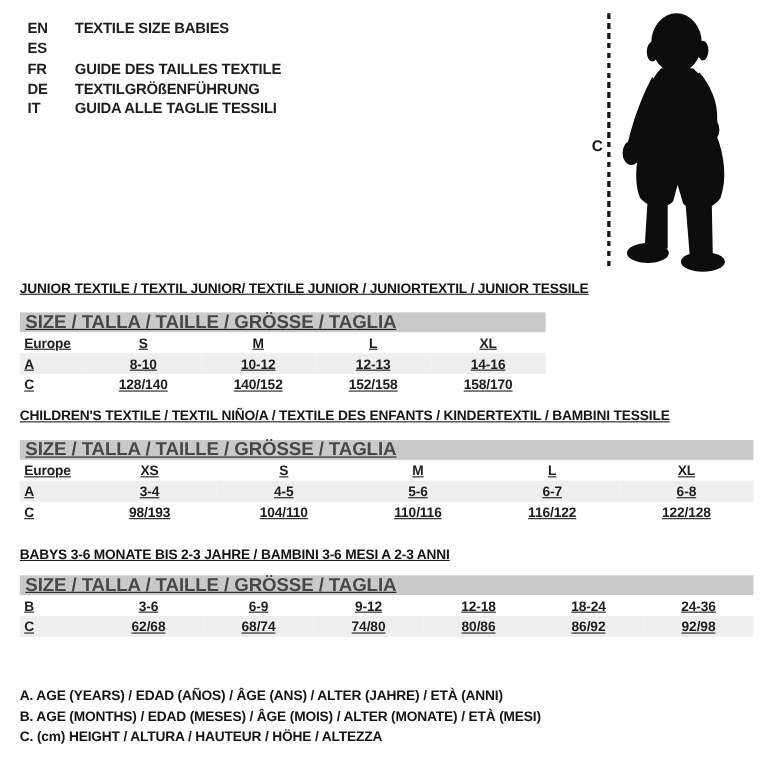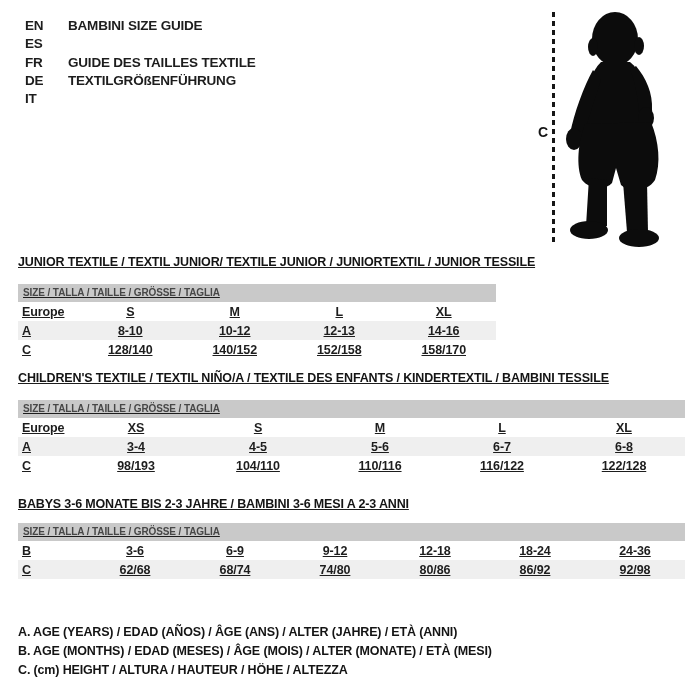--- a/index.html
+++ b/index.html
@@ -31,54 +31,55 @@
   .s1{top:253px;}
   .s2{top:369px;}
   .s3{top:495px;}
   .section-title{font-size:12.5px;line-height:19px;letter-spacing:-0.15px;white-space:nowrap;color:#141414;}
   .tbl{margin-top:12px;}
   .s3 .tbl{margin-top:9px;}
   .tbl.junior{width:478px;}
   .tbl.full{width:667px;}
   .bar{
     background:#c9c9c9;color:#474747;
-    font-size:10px;height:18px;line-height:18px;
+    font-size:17px;height:18px;line-height:18px;
     padding-left:5px;letter-spacing:-0.1px;box-sizing:border-box;
   }
   table{width:100%;border-collapse:collapse;table-layout:fixed;font-size:12.5px;}
   td{height:19px;padding:0;text-align:center;letter-spacing:-0.1px;}
   td.lbl{text-align:left;padding-left:4px;}
   tr.shaded{background:#efefef;}
 
   
   .footnotes{position:absolute;left:18px;top:623px;font-size:12.5px;line-height:19px;letter-spacing:-0.15px;color:#141414;}
 </style>
 </head>
 <body>
 
 <div class="page">
 
   <div class="lang-list">
     <div class="lang-row">
       <span class="lang-code">EN</span>
-      <span class="lang-label">BAMBINI SIZE GUIDE</span>
+      <span class="lang-label">TEXTILE SIZE BABIES</span>
     </div>
     <div class="lang-row">
       <span class="lang-code">ES</span>
     </div>
     <div class="lang-row">
       <span class="lang-code">FR</span>
       <span class="lang-label">GUIDE DES TAILLES TEXTILE</span>
     </div>
     <div class="lang-row">
       <span class="lang-code">DE</span>
       <span class="lang-label">TEXTILGRÖßENFÜHRUNG</span>
     </div>
     <div class="lang-row">
       <span class="lang-code">IT</span>
+      <span class="lang-label">GUIDA ALLE TAGLIE TESSILI</span>
     </div>
   </div>
 
   <div class="figure">
     <span class="figure-c">C</span>
     <div class="dashed-line"></div>
     <svg class="silhouette" width="105" height="242" viewBox="0 0 105 242" fill="#0c0c0c" xmlns="http://www.w3.org/2000/svg">
       <ellipse cx="55" cy="31" rx="23" ry="27"></ellipse>
       <ellipse cx="33" cy="39" rx="5" ry="9"></ellipse>
       <ellipse cx="79" cy="38" rx="5" ry="9"></ellipse>

